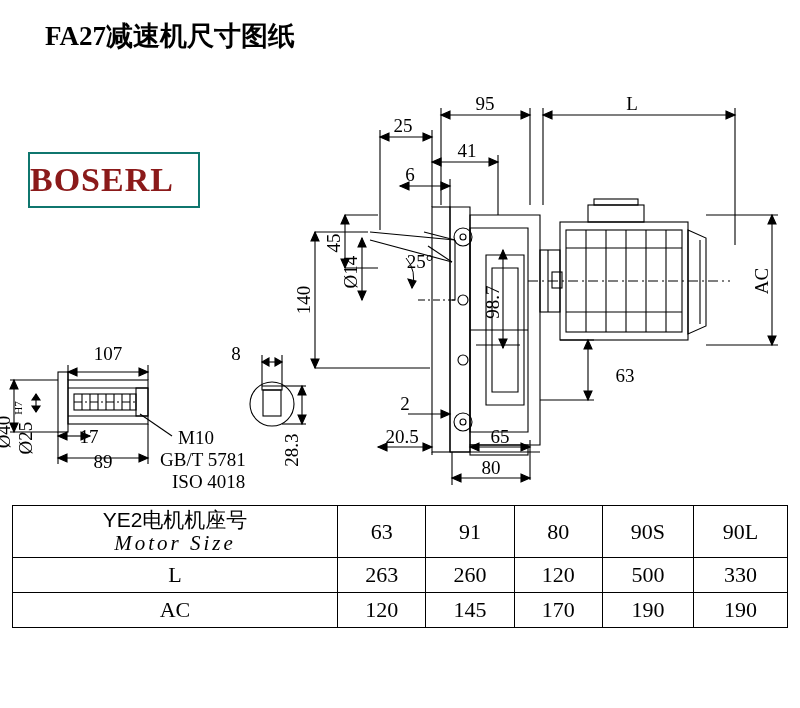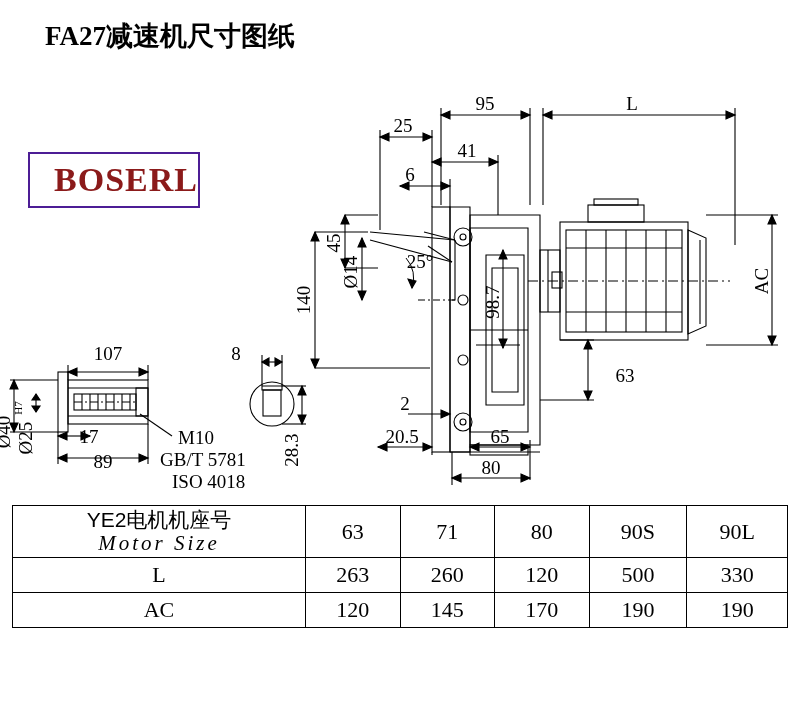--- a/index.html
+++ b/index.html
@@ -29,24 +29,24 @@
     font-size: 27px;
     letter-spacing: 0px;
     white-space: nowrap;
   }
   #logo-box {
     position: absolute;
     left: 28px;
     top: 152px;
     width: 172px;
     height: 56px;
-    border: 2px solid #4c1d95;
+    border: 2px solid #0f766e;
     display: flex;
     align-items: center;
-    justify-content: flex-end;
+    justify-content: flex-start;
     box-sizing: border-box;
   }
   #logo-text {
     font-family: "Liberation Serif", serif;
     font-size: 34px;
     font-weight: bold;
     color: #8b1a1a;
     letter-spacing: 1px;
   }
   svg.draw {
@@ -71,21 +71,21 @@
     font-size: 22px;
     height: 32px;
     padding: 1px 2px;
   }
   #spec-table td.rowhead {
     width: 288px;
     font-size: 22px;
   }
   #spec-table td.rowhead.two-line {
     line-height: 1.12;
-    padding: 2px 2px;
+    padding: 2px 18px;
   }
   .cn-line {
     font-family: "Liberation Sans", sans-serif;
     font-size: 21px;
   }
   .motor-line {
     font-family: "Liberation Serif", serif;
     font-size: 21px;
     letter-spacing: 3px;
     font-style: italic;
@@ -340,21 +340,21 @@
   </svg>
 
   <table id="spec-table">
     <tbody>
       <tr>
         <td class="rowhead two-line">
           <div class="cn-line">YE2电机机座号</div>
           <div class="motor-line">Motor Size</div>
         </td>
         <td>63</td>
-        <td>71</td>
+        <td>91</td>
         <td>80</td>
         <td>90S</td>
         <td>90L</td>
       </tr>
       <tr>
         <td class="rowhead">L</td>
         <td>263</td>
         <td>260</td>
         <td>120</td>
         <td>500</td>

